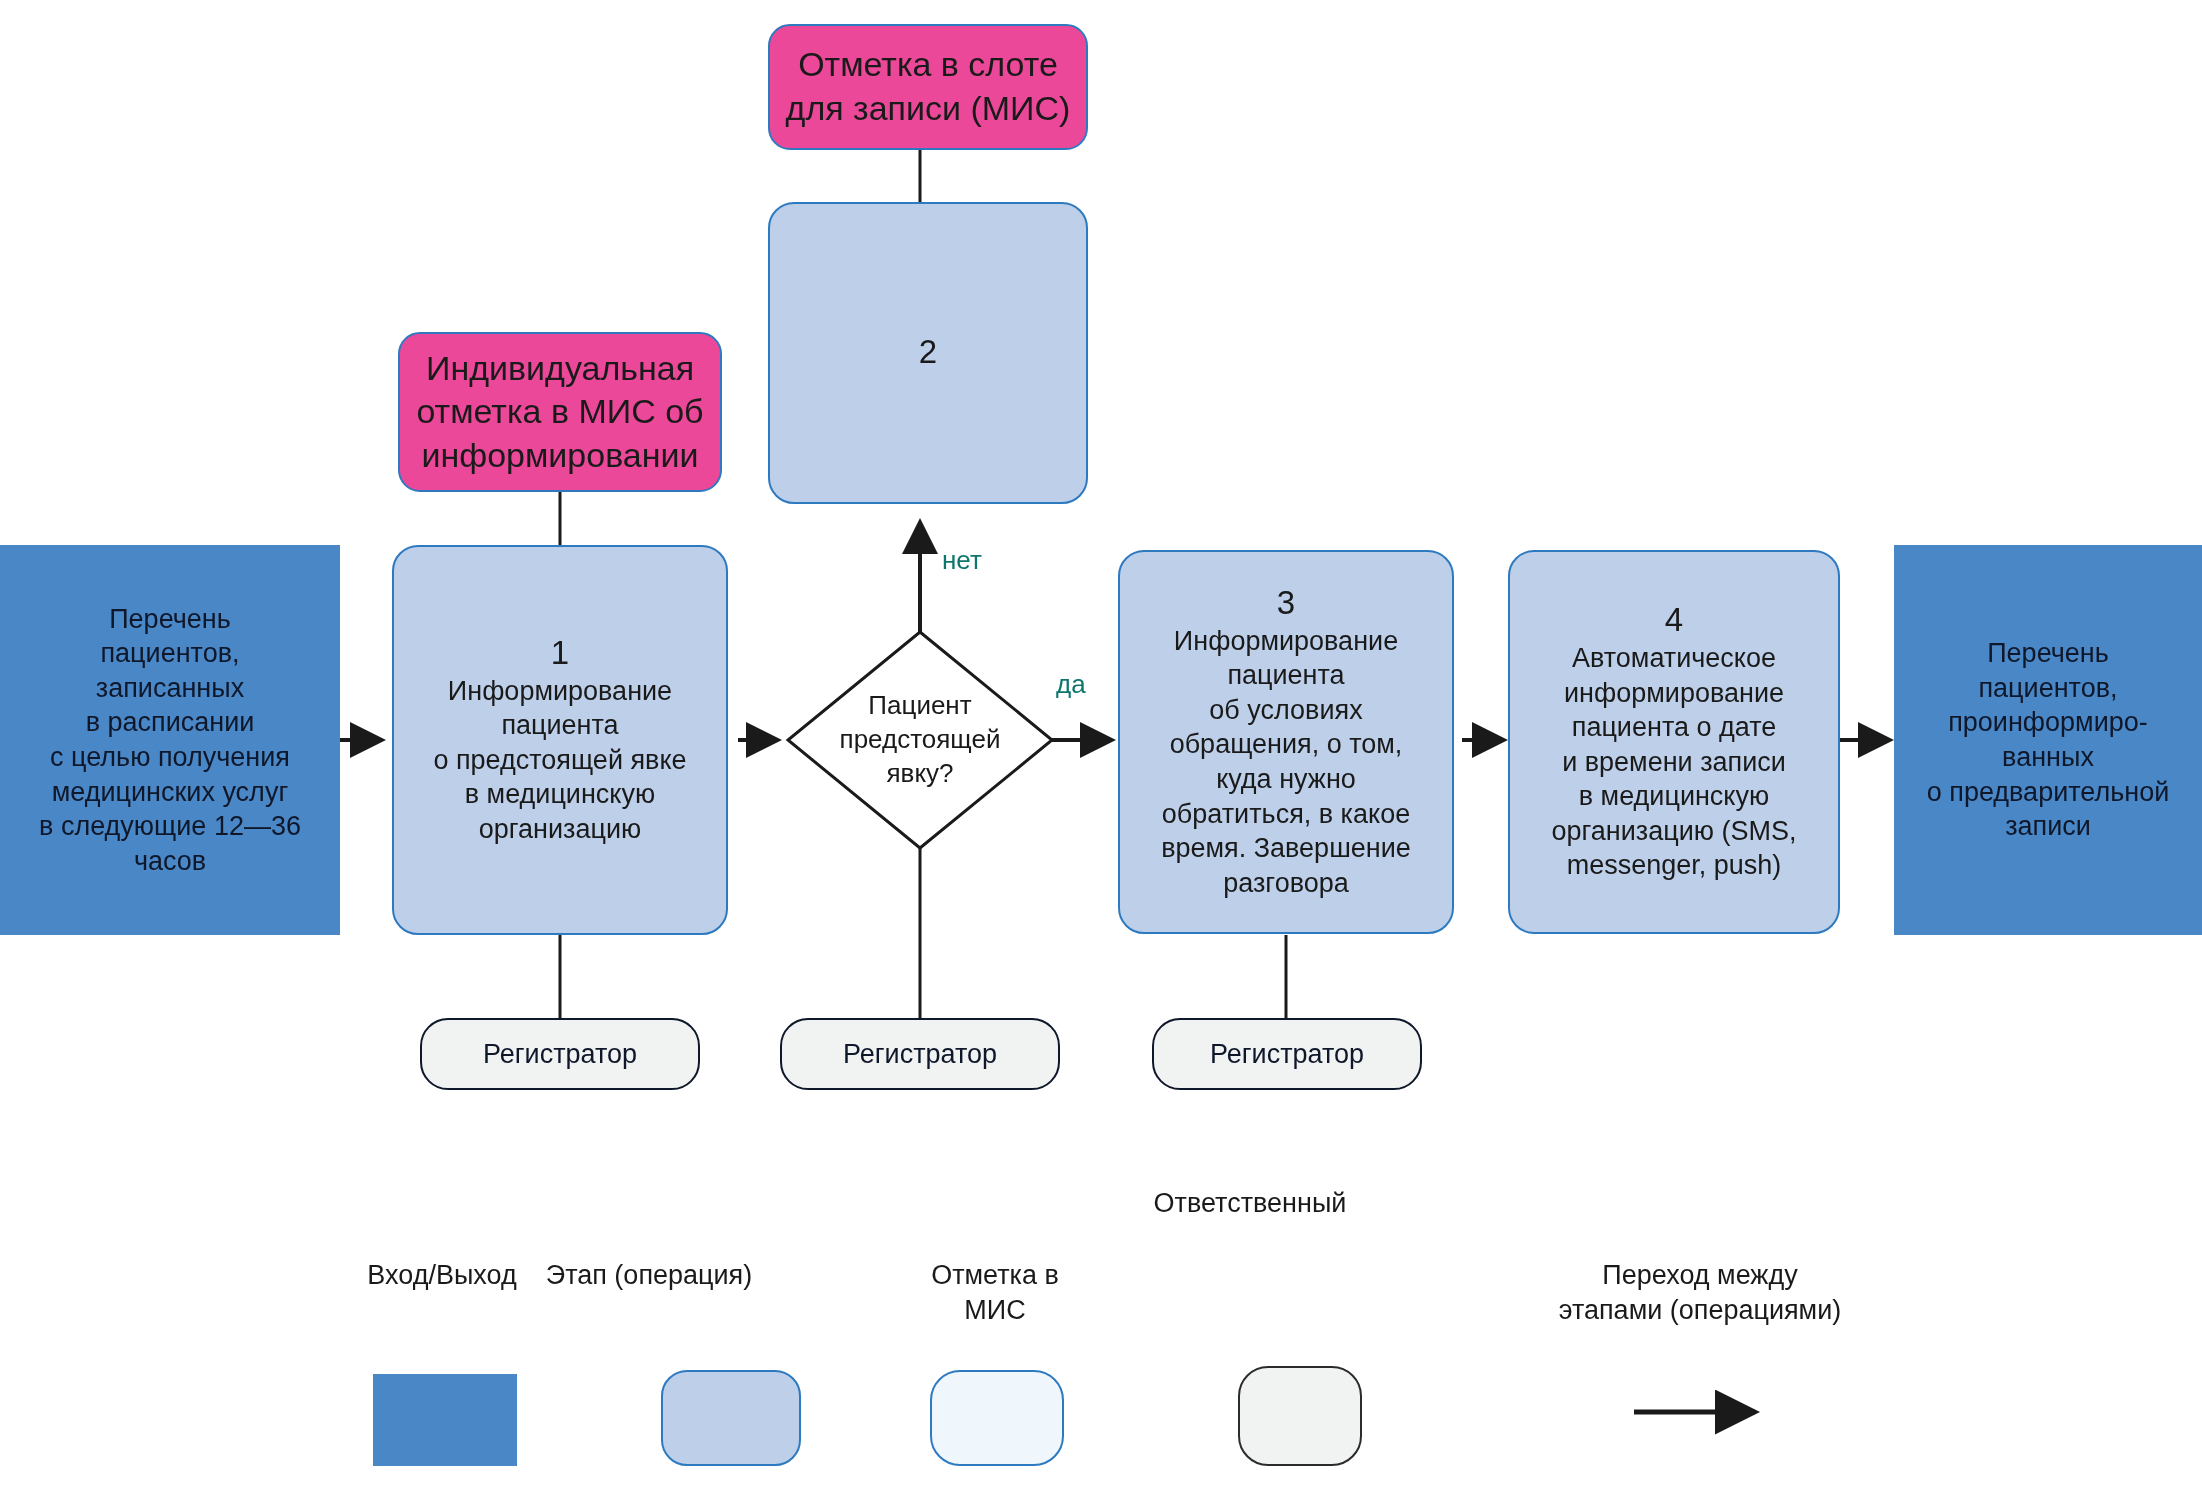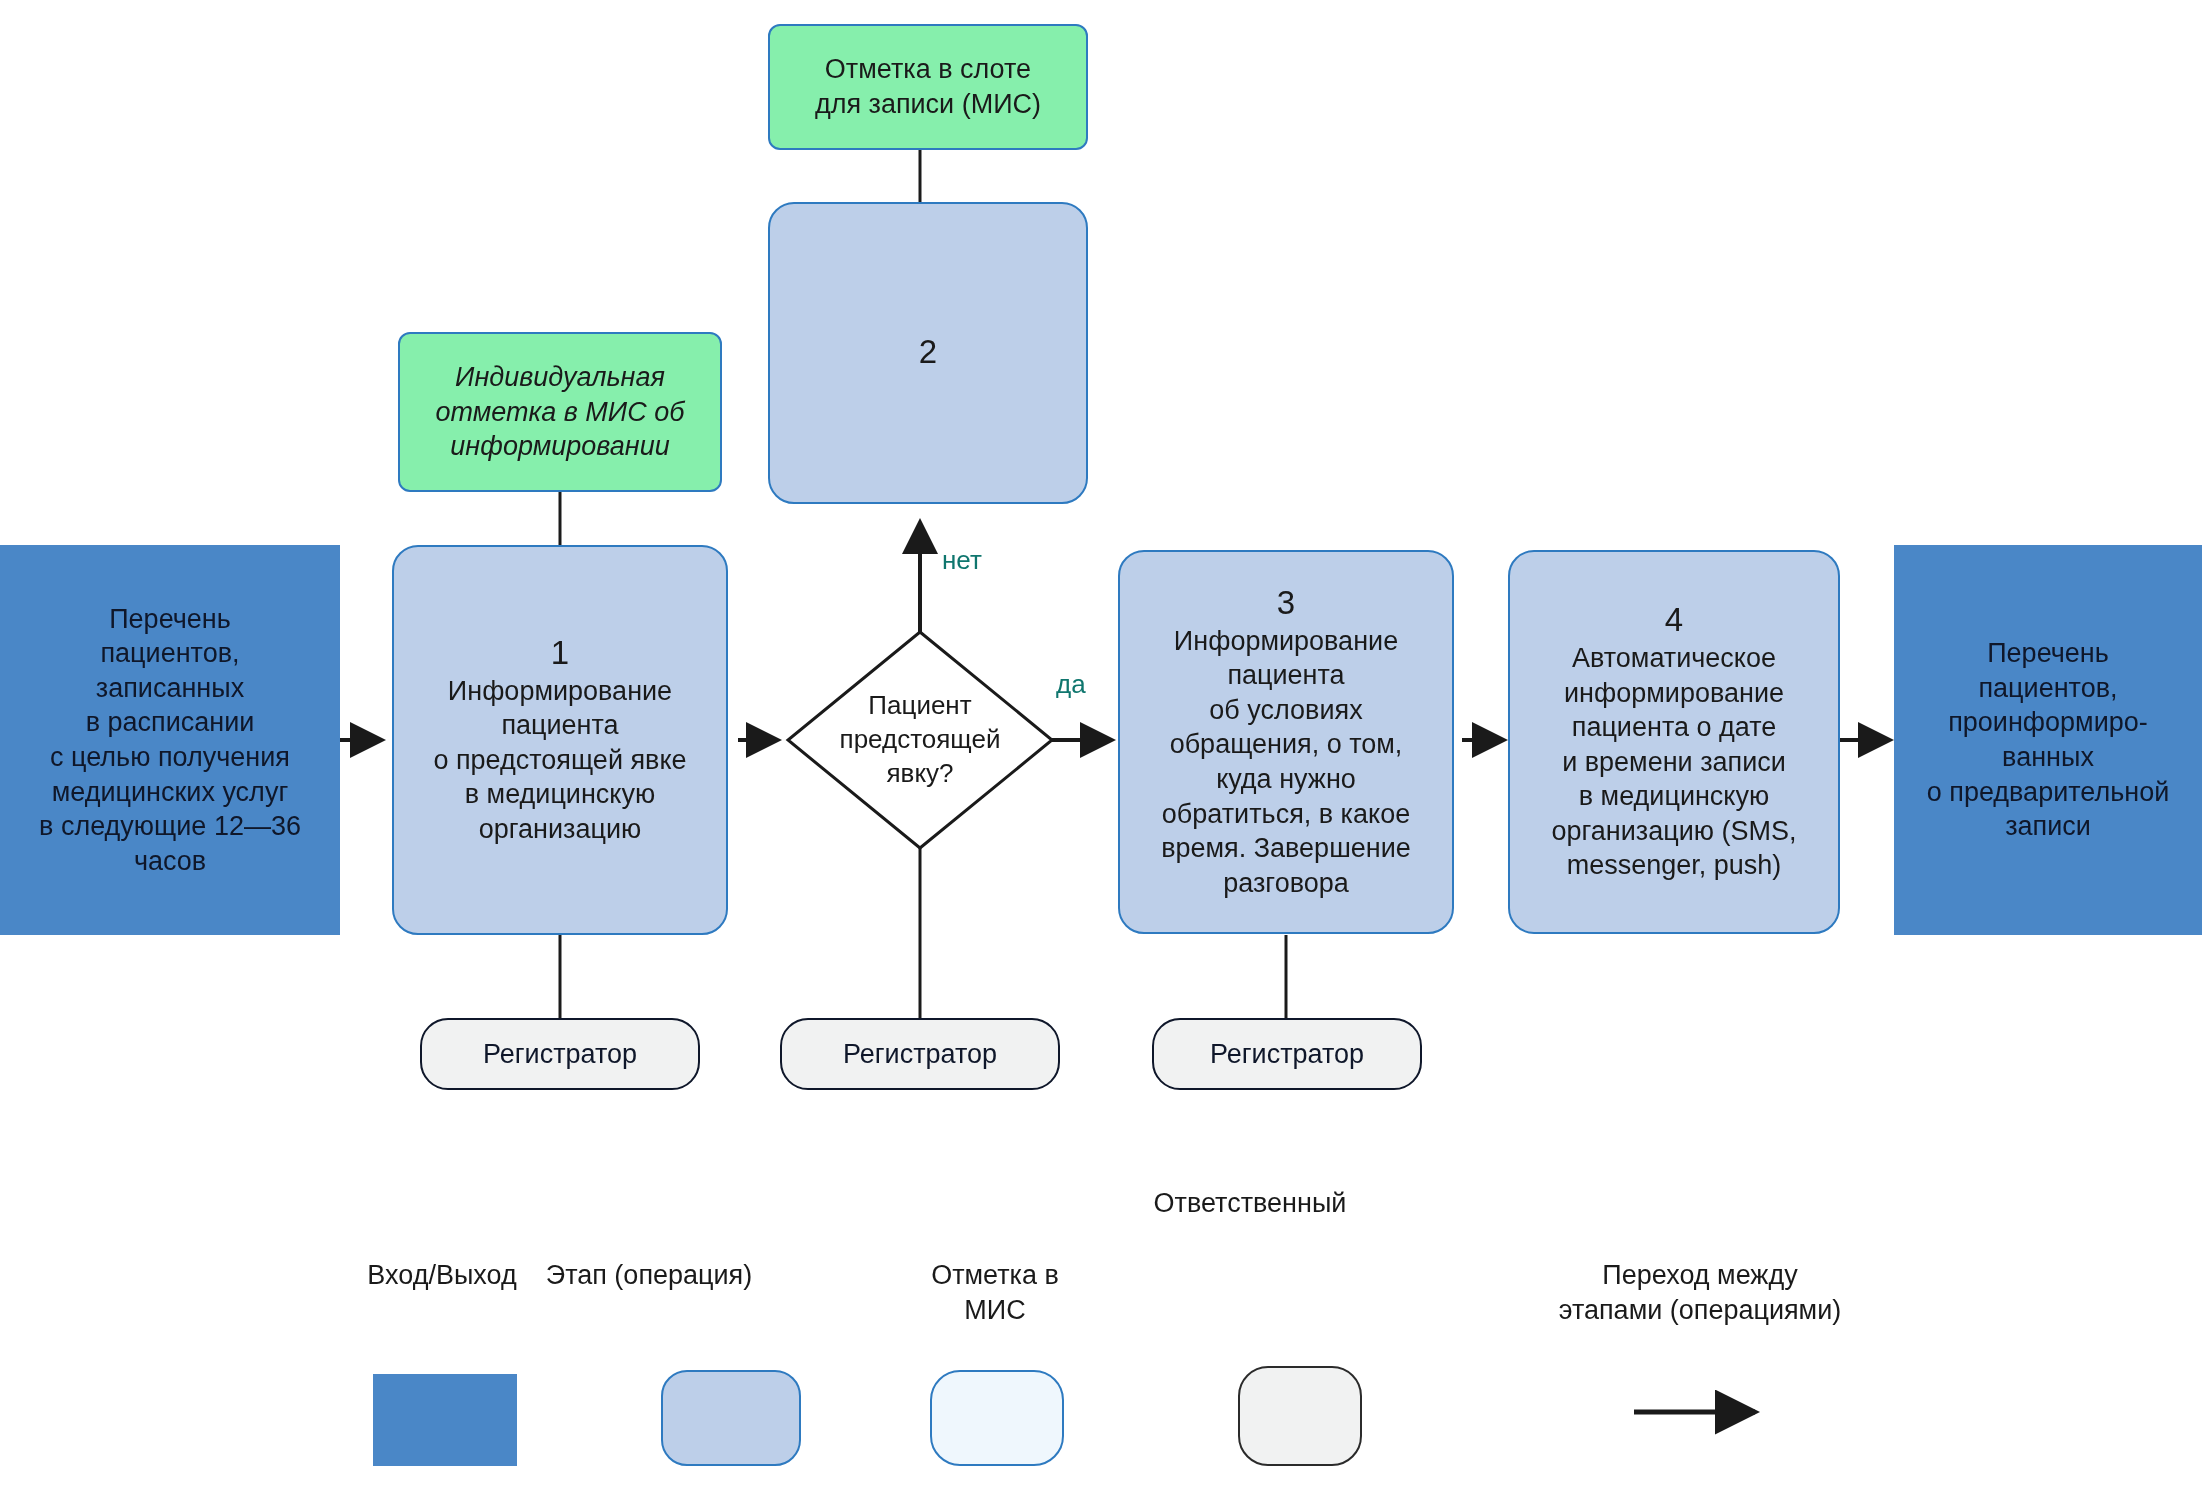--- a/index.html
+++ b/index.html
@@ -47,24 +47,24 @@
     font-size: 27px;
     color: #1a1a1a;
   }
   .stage .num {
     font-size: 33px;
     line-height: 1.15;
     margin-bottom: 2px;
   }
   
   .mis {
-    background: #86efac;
-    border: 2px solid #2e7ac0;
-    border-radius: 12px;
-    font-size: 27px;
+    background: #ec4899;
+    border: 2px solid #2e7ac0;
+    border-radius: 22px;
+    font-size: 34px;
     color: #1a1a1a;
   }
   
   .resp {
     background: #f1f2f2;
     border: 2px solid #0f172a;
     border-radius: 28px;
     font-size: 27px;
     color: #0f172a;
   }
@@ -166,21 +166,21 @@
   <span>Перечень
 пациентов,
 записанных
 в расписании
 с целью получения
 медицинских услуг
 в следующие 12—36
 часов</span>
 </div>
 
-<div class="node mis" style="left:398px; top:332px; width:324px; height:160px;font-style:italic;">
+<div class="node mis" style="left:398px; top:332px; width:324px; height:160px;">
   <span>Индивидуальная
 отметка в МИС об
 информировании</span>
 </div>
 
 <div class="node stage" style="left:392px; top:545px; width:336px; height:390px;">
   <span class="num">1</span>
   <span>Информирование
 пациента
 о предстоящей явке

